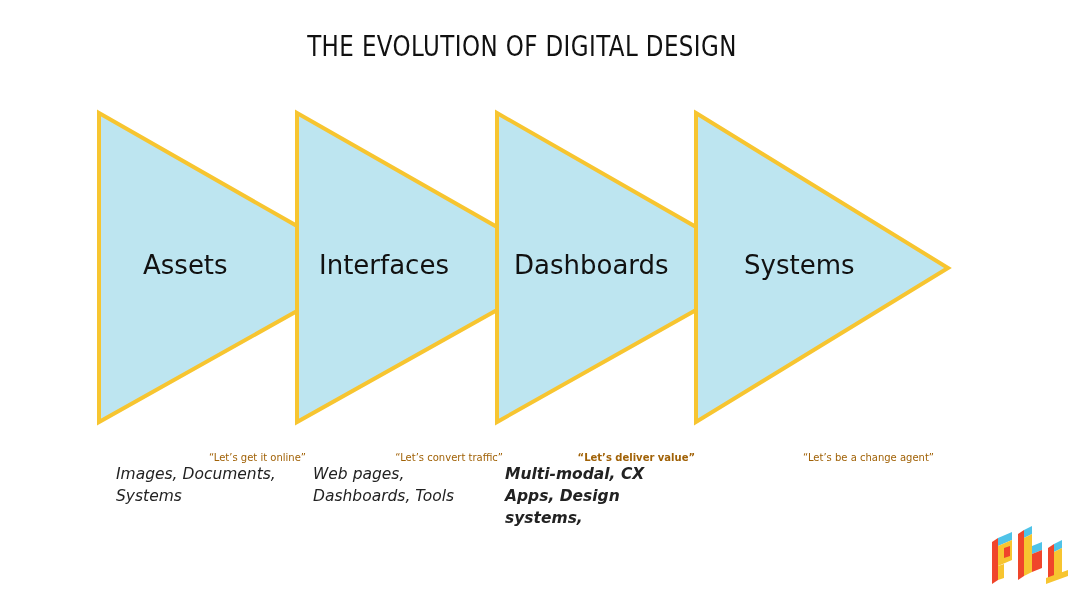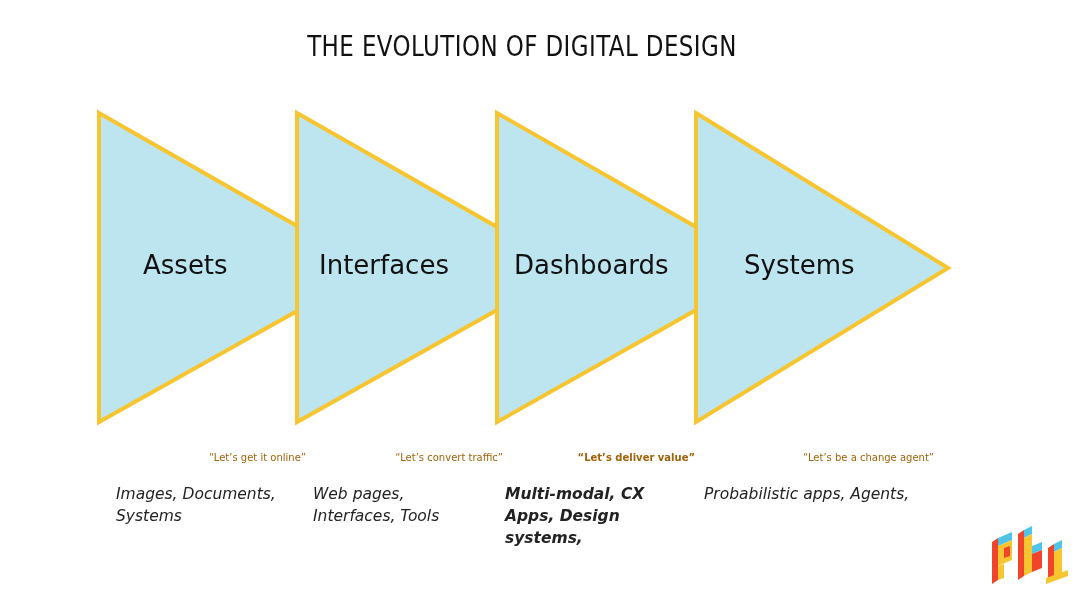--- a/index.html
+++ b/index.html
@@ -10,21 +10,21 @@
       transform: scaleX(0.82); transform-origin: 522px 0;
       color: #111;
     }
     svg.diagram { position: absolute; left: 0; top: 0; }
     .stage-label {
       position: absolute; top: 250px; font-size: 26px; color: #111;
       font-family: "DejaVu Sans", sans-serif; white-space: nowrap;
     }
     .col { position: absolute; top: 452px; width: 190px; }
     .slogan { font-size: 10px; color: #a16207; white-space: nowrap; font-family: "DejaVu Sans", sans-serif; text-align: right; }
-    .examples { margin-top: 20px; font-size: 15.5px; font-style: italic; color: #222; line-height: 22px; font-family: "DejaVu Sans", sans-serif; }
+    .examples { font-size: 15.5px; font-style: italic; color: #222; line-height: 22px; font-family: "DejaVu Sans", sans-serif; }
     .logo { position: absolute; left: 988px; top: 520px; width: 86px; height: 70px; }
   </style>
 </head>
 <body>
 
 <div class="title">THE EVOLUTION OF DIGITAL DESIGN</div>
 
 <svg class="diagram" width="1088" height="600" viewBox="0 0 1088 600">
 
   <g>
@@ -51,36 +51,35 @@
   <div class="examples">
     <div>Images, Documents,</div>
     <div>Systems</div>
   </div>
 </div>
 
 <div class="col" style="left:313px;">
   <div class="slogan">“Let’s convert traffic”</div>
   <div class="examples">
     <div>Web pages,</div>
-    <div>Interfaces, Tools</div>
+    <div>Dashboards, Tools</div>
   </div>
 </div>
 
 <div class="col" style="left:505px;font-weight:bold;">
   <div class="slogan">“Let’s deliver value”</div>
   <div class="examples">
     <div>Multi-modal, CX</div>
     <div>Apps, Design systems,</div>
   </div>
 </div>
 
 <div class="col" style="left:704px; width:230px;">
   <div class="slogan">“Let’s be a change agent”</div>
   <div class="examples">
-    <div>Probabilistic apps, Agents,</div>
   </div>
 </div>
 
 <svg class="logo" viewBox="0 0 86 70">
 
   <polygon points="4,22 10,18 10,60 4,64" fill="#F0452B"></polygon>
   <polygon points="10,18 24,12 24,20 10,26" fill="#4FC3E8"></polygon>
   <polygon points="10,26 24,20 24,40 10,46" fill="#F7C530"></polygon>
   <polygon points="10,46 16,44 16,58 10,60" fill="#F7C530"></polygon>
   <polygon points="16,28 22,26 22,36 16,38" fill="#F0452B"></polygon>

